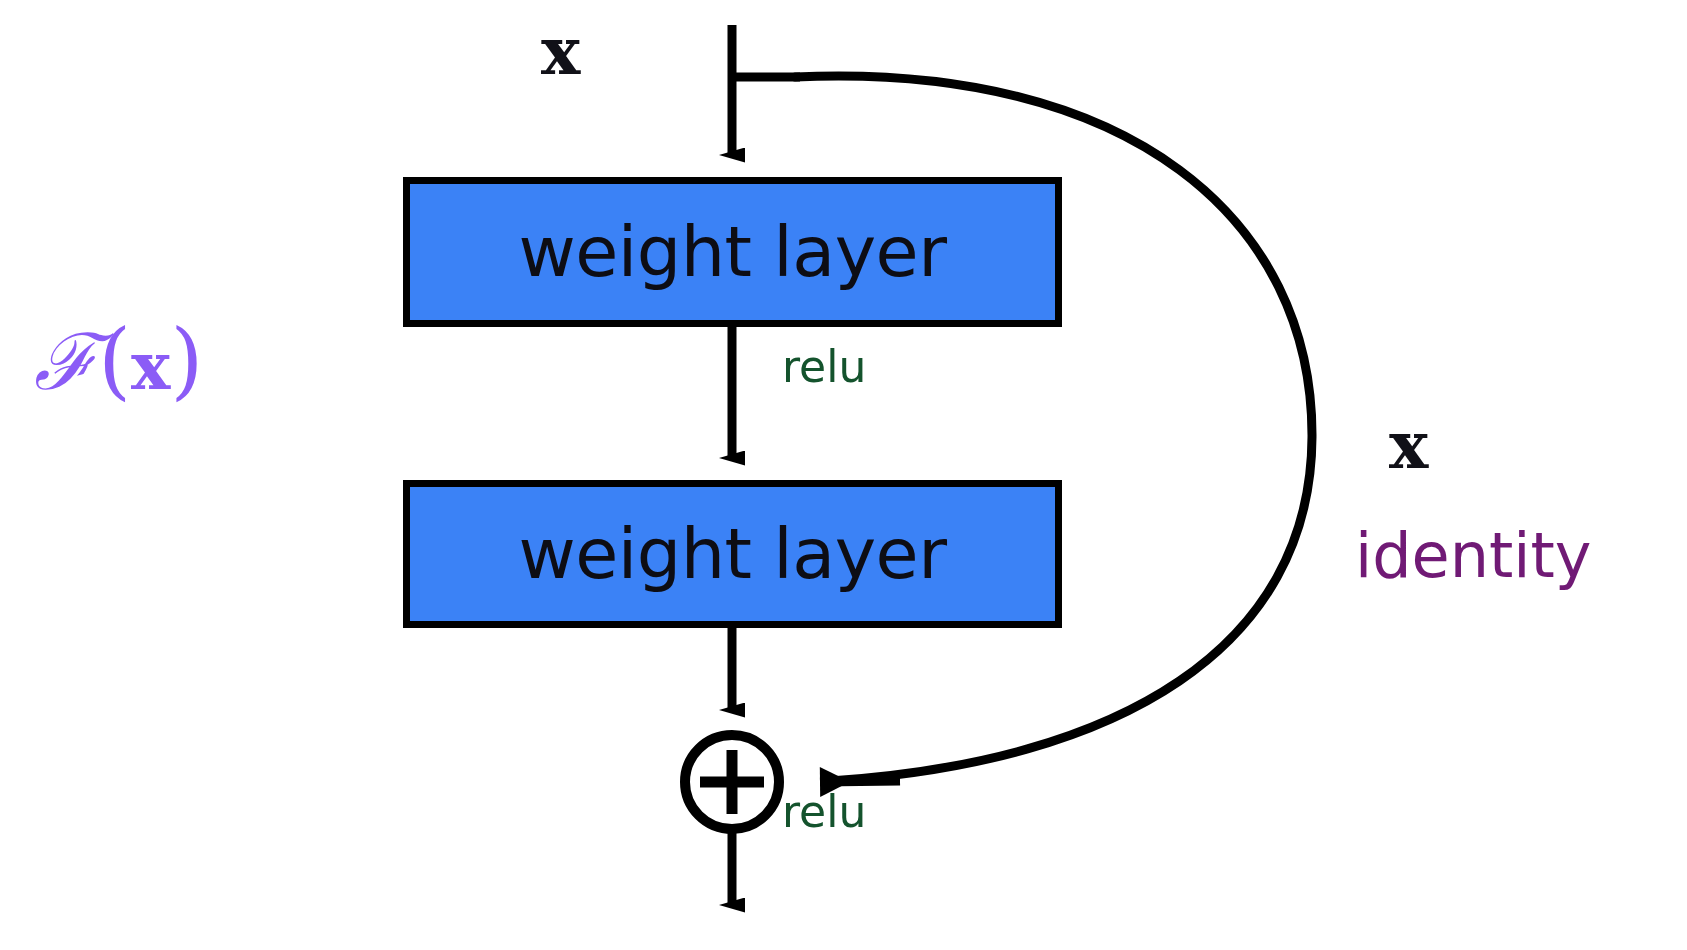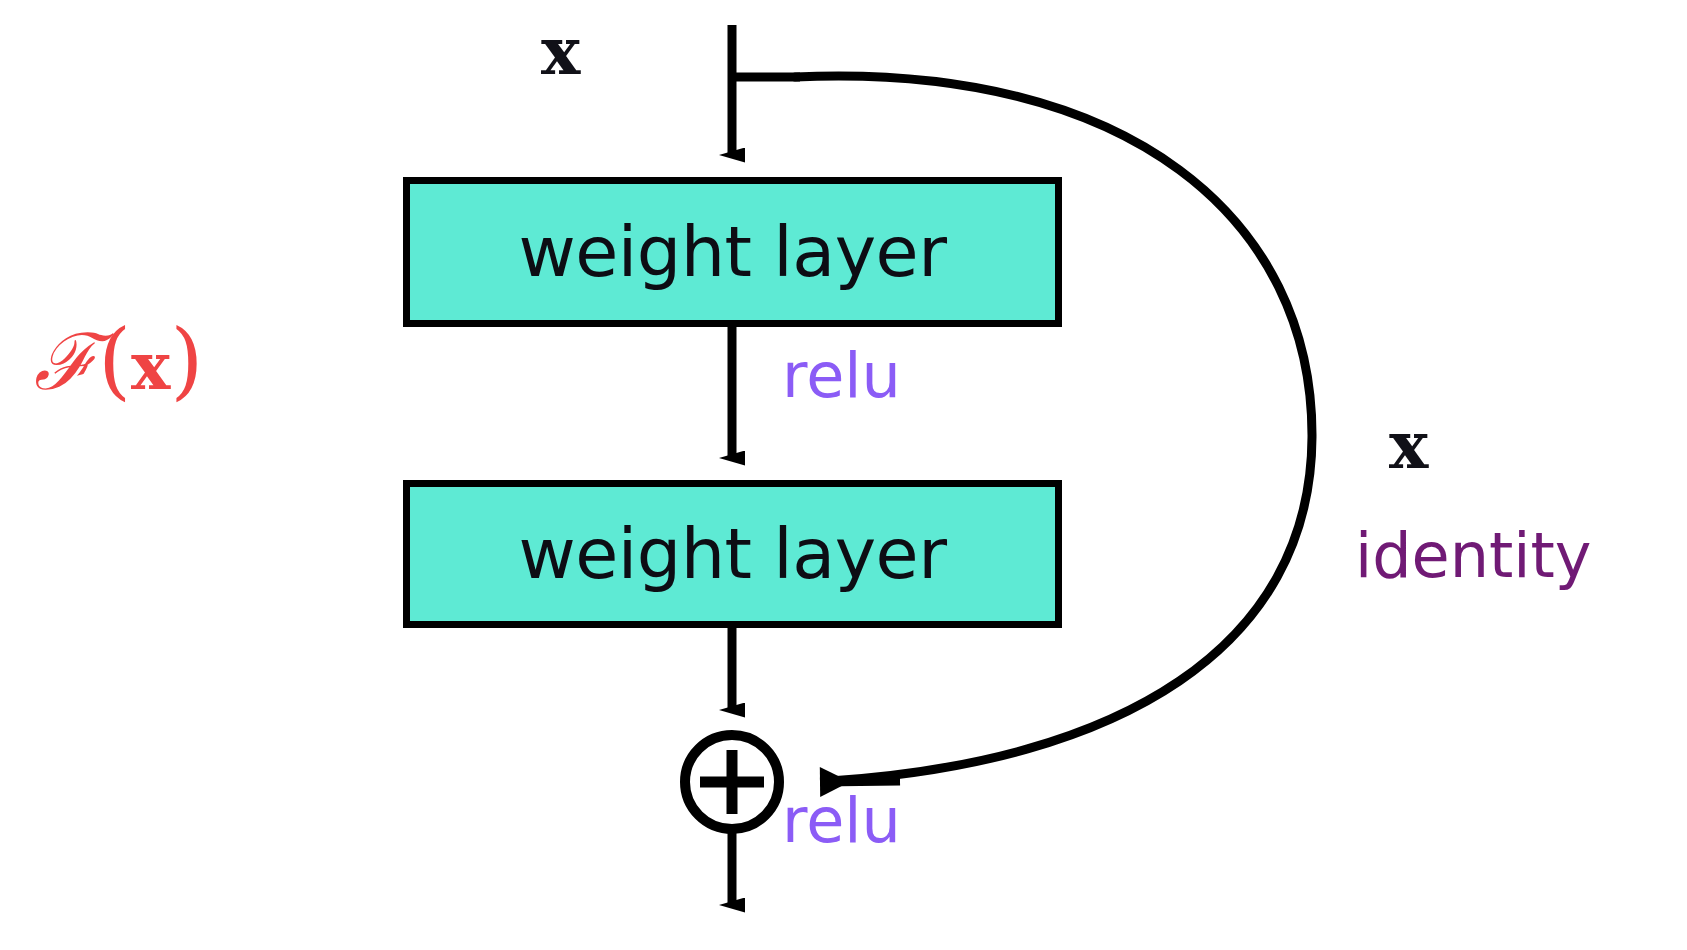--- a/index.html
+++ b/index.html
@@ -24,47 +24,47 @@
   }
   svg.layer {
     position: absolute;
     left: 0; top: 0;
     width: 1687px;
     height: 950px;
   }
   .node-box {
     position: absolute;
     box-sizing: border-box;
-    background: #5eead4;
+    background: #3b82f6;
     border: 7px solid #000000;
     display: flex;
     align-items: center;
     justify-content: center;
   }
   .node-box .box-label {
     font-family: "DejaVu Sans", sans-serif;
     font-size: 70px;
     line-height: 1;
     color: #0d0d14;
     letter-spacing: -0.5px;
     white-space: nowrap;
   }
   .edge-label {
     position: absolute;
     font-family: "DejaVu Sans", sans-serif;
-    font-size: 62px;
+    font-size: 44px;
     line-height: 1;
-    color: #8b5cf6;
+    color: #14532d;
     white-space: nowrap;
   }
   .math-label {
     position: absolute;
     font-family: "DejaVu Serif", serif;
     line-height: 1;
-    color: #ef4444;
+    color: #8b5cf6;
     white-space: nowrap;
   }
   .math-script {
     font-style: italic;
     font-size: 78px;
     font-family: "DejaVu Serif", serif;
   }
   .math-paren {
     font-size: 84px;
     font-family: "DejaVu Serif", serif;

